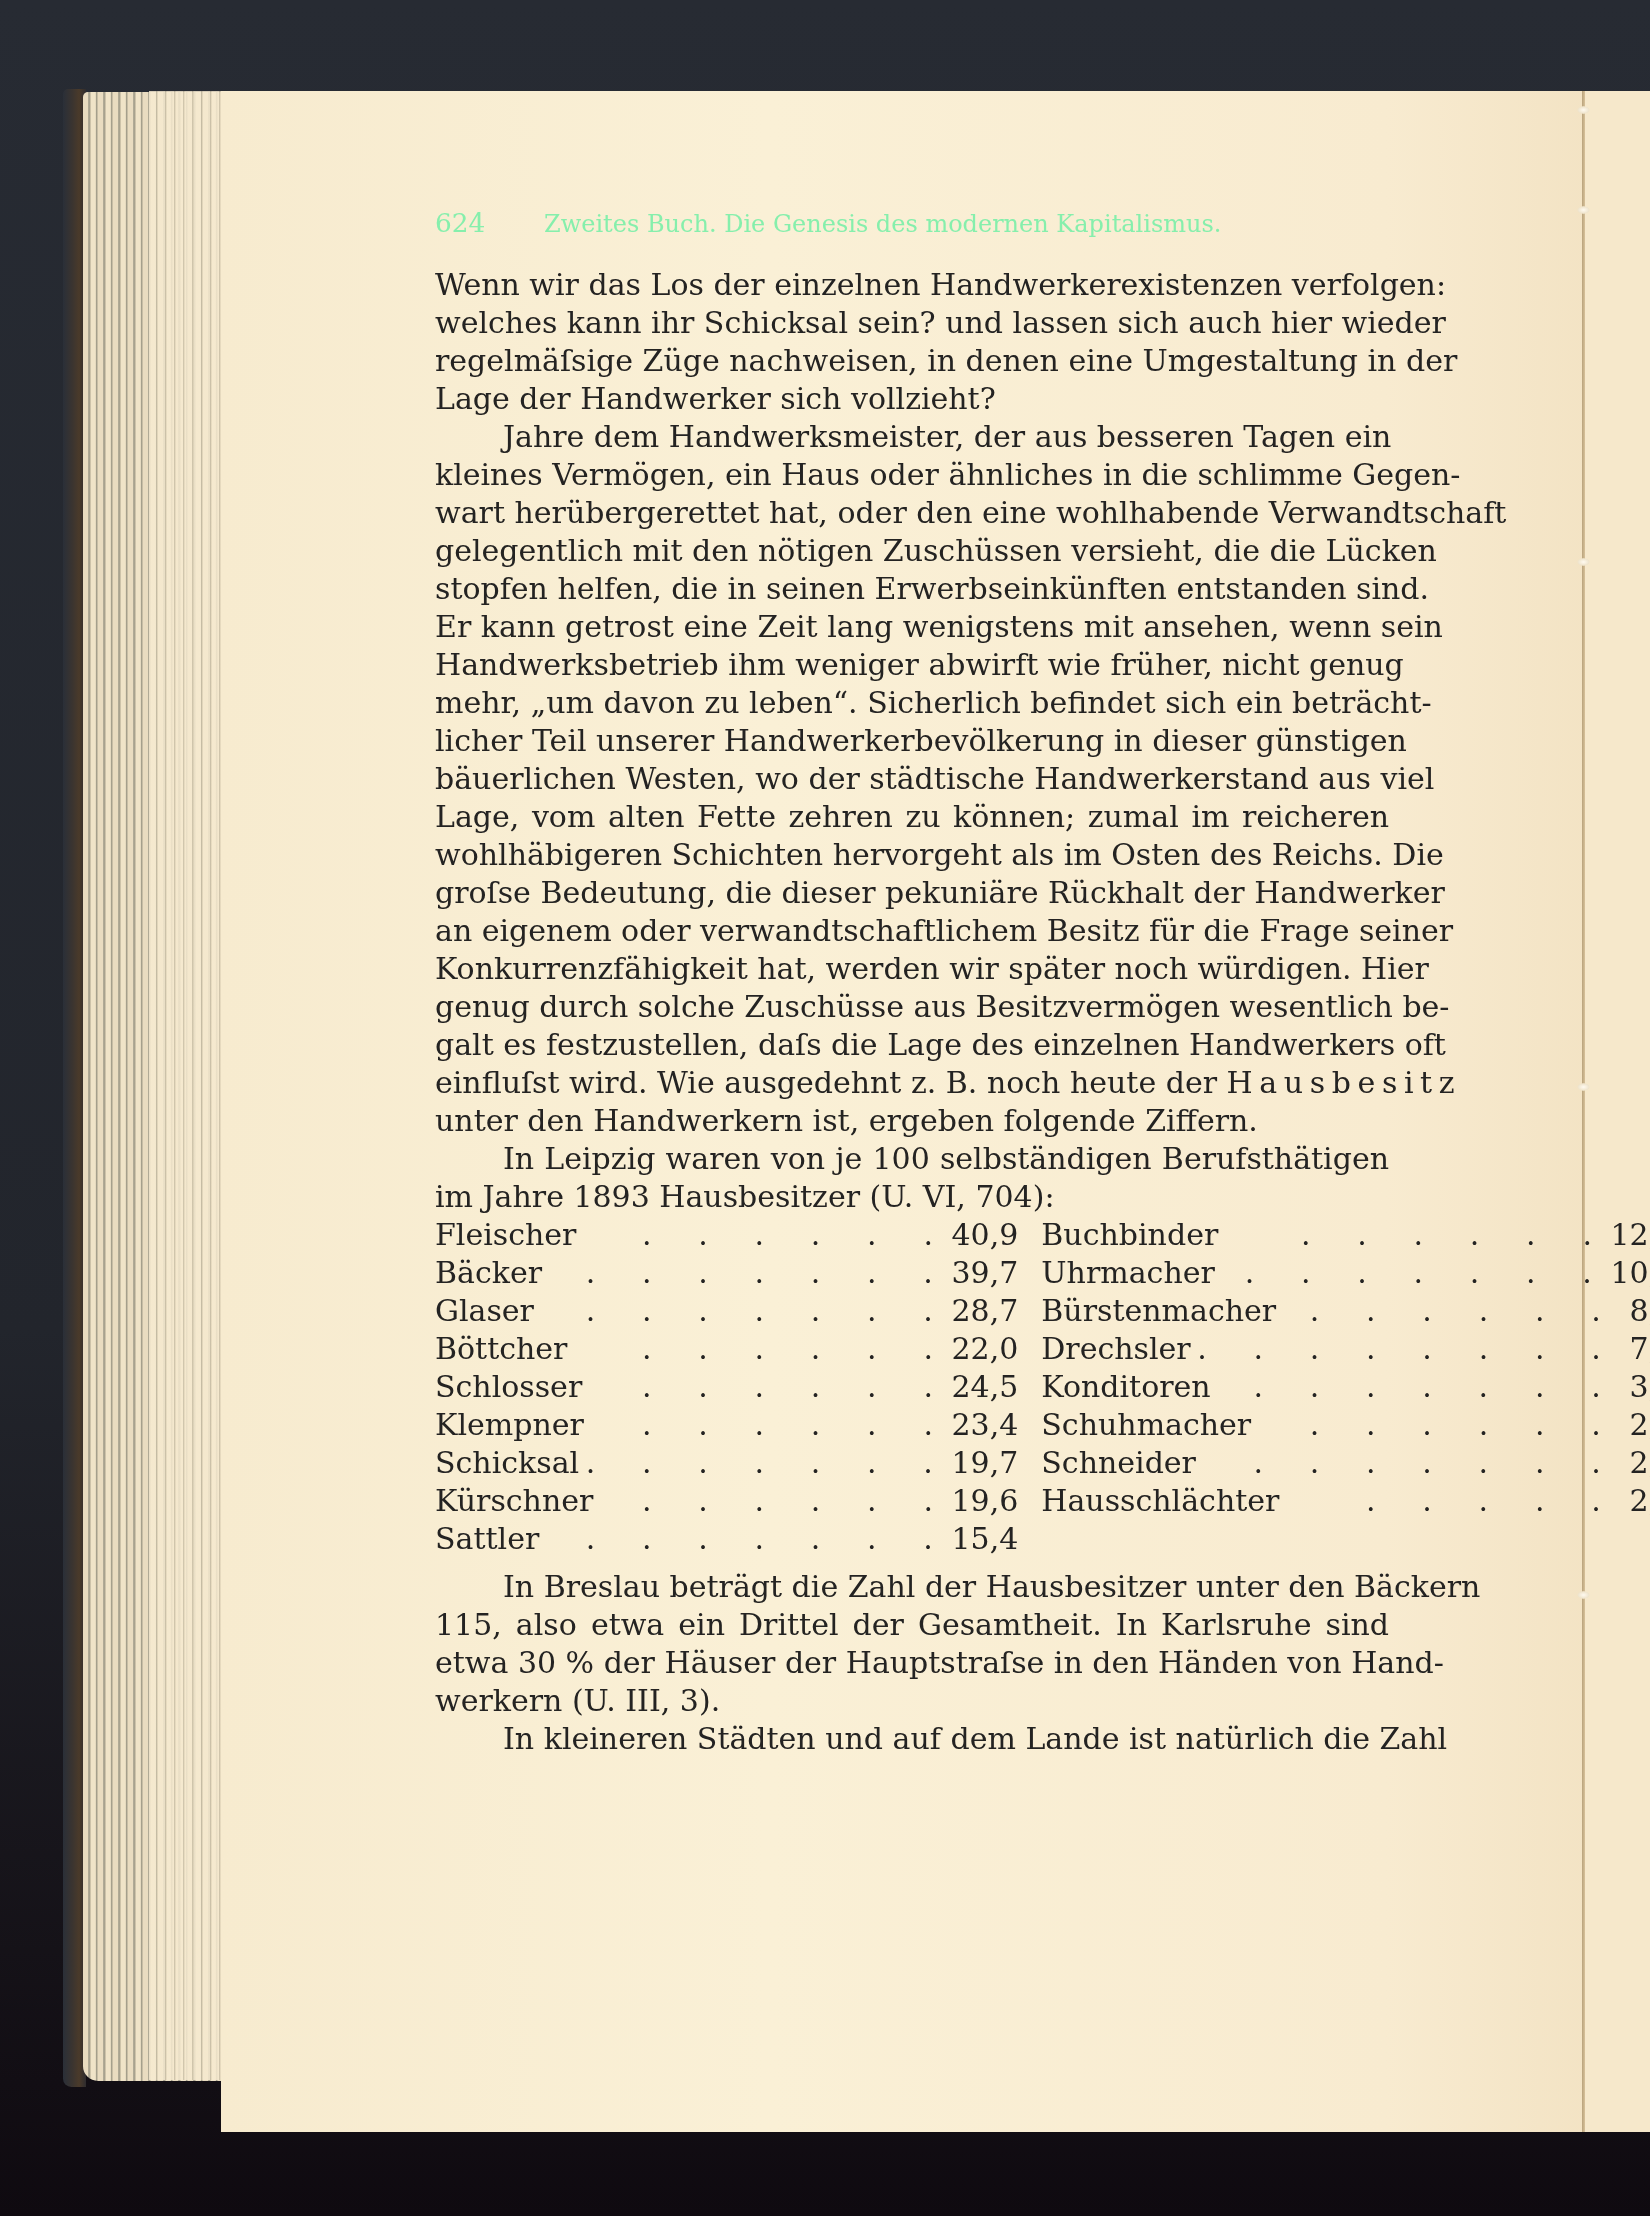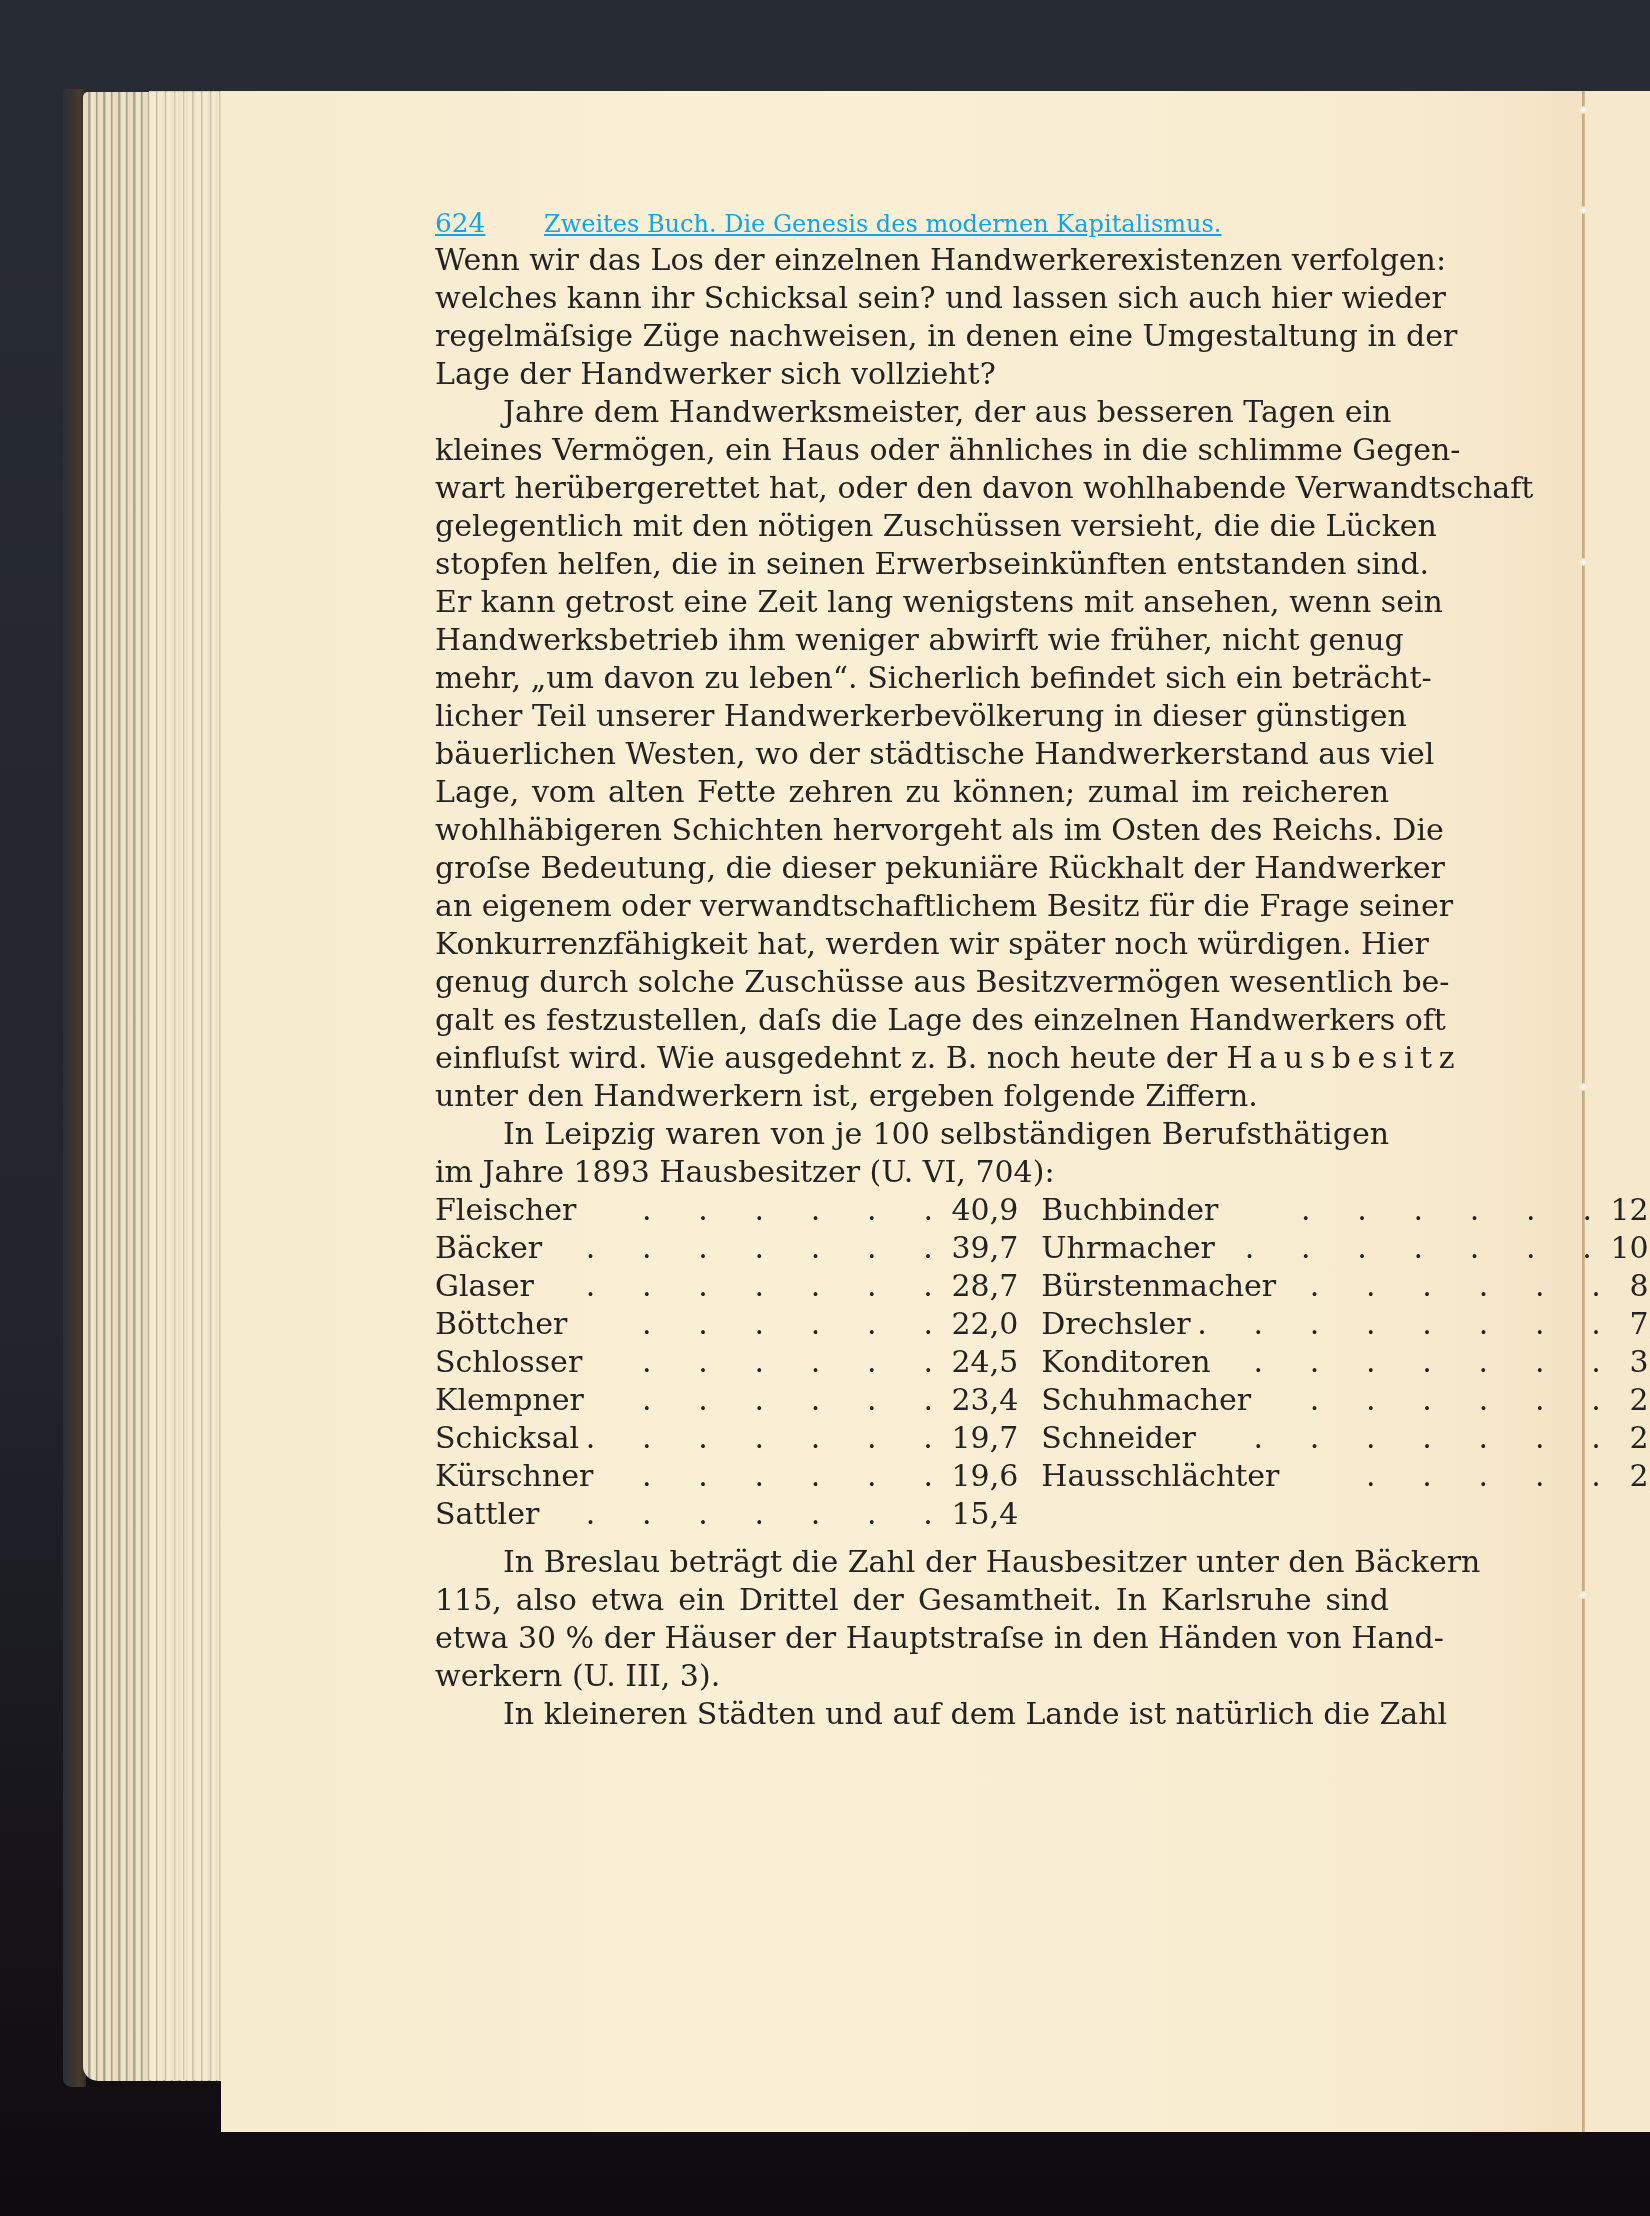--- a/index.html
+++ b/index.html
@@ -59,22 +59,22 @@
 
   
   .text {
     position: absolute; left: 435px; top: 206px; width: 954px;
     color: #242322;
     font-size: 30px;
     line-height: 38px;
   }
   .running-head {
     display: flex; align-items: baseline;
-    font-size: 24px; line-height: 33px; color: #0ea5e9;
-    text-decoration: underline;
+    font-size: 24px; line-height: 33px; color: #86efac;
+    margin-bottom: 25px;
   }
   .folio { width: 109px; font-size: 26.4px; }
   .p {
     margin: 0; text-align: justify; text-align-last: left;
   }
   .p .indent { display: inline-block; width: 68px; }
   .line { display: block; text-align: justify; text-align-last: justify; white-space: nowrap; }
   .line.last { text-align-last: left; }
   .spaced { letter-spacing: 0.22em; }
 
@@ -123,21 +123,21 @@
   <div class="p">
     <span class="line">Wenn wir das Los der einzelnen Handwerkerexistenzen verfolgen:</span>
     <span class="line">welches kann ihr Schicksal sein? und lassen sich auch hier wieder</span>
     <span class="line">regelmäſsige Züge nachweisen, in denen eine Umgestaltung in der</span>
     <span class="line last">Lage der Handwerker sich vollzieht?</span>
   </div>
 
   <div class="p">
     <span class="line"><span class="indent"></span><span>Jahre dem Handwerksmeister, der aus besseren Tagen ein</span></span>
     <span class="line">kleines Vermögen, ein Haus oder ähnliches in die schlimme Gegen-</span>
-    <span class="line">wart herübergerettet hat, oder den davon wohlhabende Verwandtschaft</span>
+    <span class="line">wart herübergerettet hat, oder den eine wohlhabende Verwandtschaft</span>
     <span class="line">gelegentlich mit den nötigen Zuschüssen versieht, die die Lücken</span>
     <span class="line">stopfen helfen, die in seinen Erwerbseinkünften entstanden sind.</span>
     <span class="line">Er kann getrost eine Zeit lang wenigstens mit ansehen, wenn sein</span>
     <span class="line">Handwerksbetrieb ihm weniger abwirft wie früher, nicht genug</span>
     <span class="line">mehr, „um davon zu leben“. Sicherlich befindet sich ein beträcht-</span>
     <span class="line">licher Teil unserer Handwerkerbevölkerung in dieser günstigen</span>
     <span class="line">bäuerlichen Westen, wo der städtische Handwerkerstand aus viel</span>
     <span class="line">Lage, vom alten Fette zehren zu können; zumal im reicheren</span>
     <span class="line">wohlhäbigeren Schichten hervorgeht als im Osten des Reichs. Die</span>
     <span class="line">groſse Bedeutung, die dieser pekuniäre Rückhalt der Handwerker</span>

